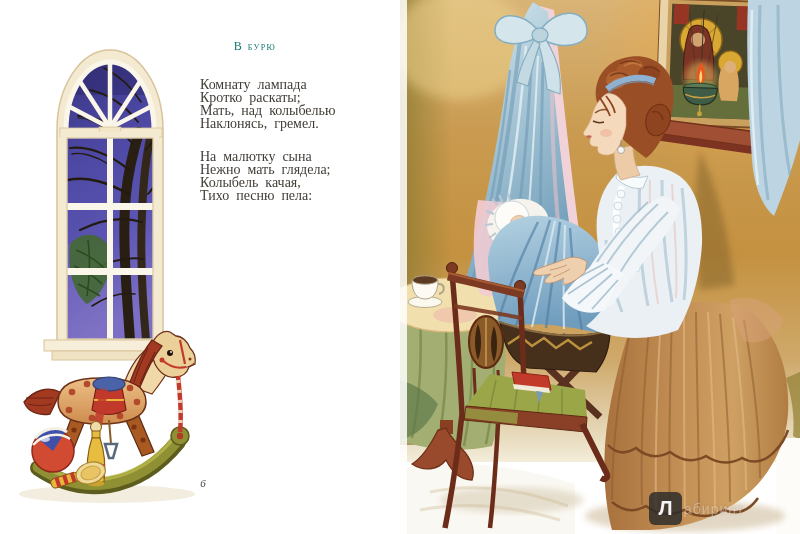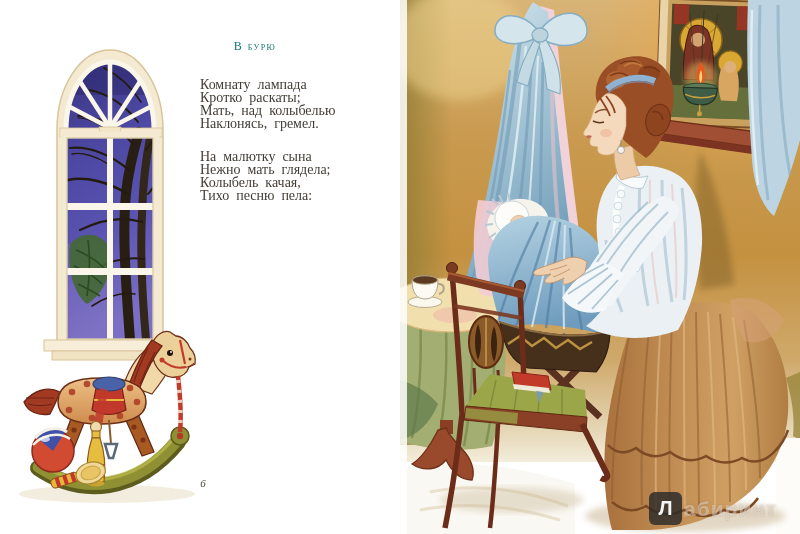--- a/index.html
+++ b/index.html
@@ -13,21 +13,21 @@
   .poem-title{font-size:12px;font-weight:400;font-variant:small-caps;letter-spacing:1.5px;
               text-align:center;width:110px;margin:0 0 24px 0;color:#0f766e;}
   .stanza{margin:0 0 20px 0;}
   .stanza p{margin:0;font-size:14px;line-height:13px;white-space:nowrap;word-spacing:3.5px;color:#413c36;}
   .page-number{position:absolute;left:193px;top:477px;width:20px;text-align:center;
                font-style:italic;font-size:11px;color:#4a453e;}
   .watermark{position:absolute;left:249px;top:492px;display:flex;align-items:center;gap:2px;}
   .wm-badge{display:flex;align-items:center;justify-content:center;width:33px;height:33px;
             border-radius:6px;background:rgba(42,42,42,0.82);color:#f5f5f5;
             font-family:"Liberation Sans",sans-serif;font-weight:bold;font-size:20px;}
-  .wm-text{font-family:"Liberation Sans",sans-serif;font-weight:bold;font-size:21px;
+  .wm-text{font-family:"Liberation Sans",sans-serif;font-weight:normal;font-size:14px;
            color:rgba(255,255,255,0.38);text-shadow:0 0 2px rgba(120,80,50,0.35);letter-spacing:1px;}
 </style>
 </head>
 <body>
 
 <div class="spread">
 
   <div class="page page-left">
 
     <svg class="illo" style="left:38px;top:44px" width="148" height="320" viewBox="0 0 148 320">

